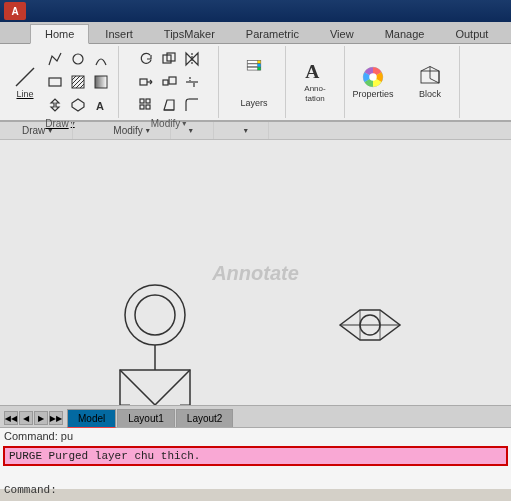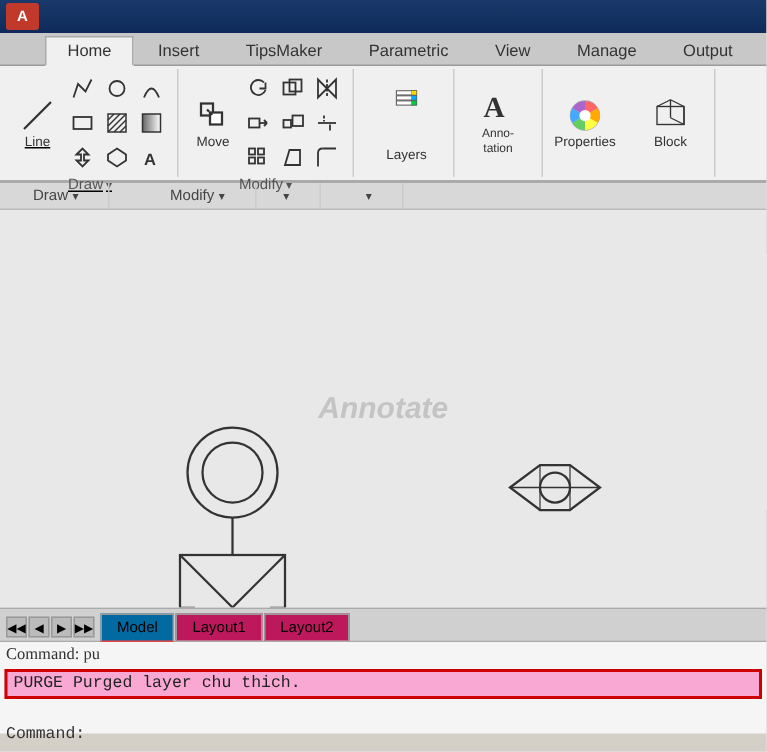--- a/index.html
+++ b/index.html
@@ -219,41 +219,41 @@
       align-items: center;
       justify-content: center;
       font-size: 8px;
       cursor: pointer;
     }
     .tab-item {
       padding: 3px 10px;
       font-size: 10px;
       border: 1px solid #999;
       border-bottom: none;
-      background: #be185d;
+      background: #a3a3a3;
       cursor: pointer;
       margin-right: 1px;
     }
     .tab-item.active {
       background: #0369a1;
       border-bottom: 1px solid #ef4444;
       margin-bottom: -1px;
     }
 
     
     .command-area {
       background: #f5f5f5;
       border-top: 1px solid #aaa;
       height: 62px;
     }
     .command-line {
       padding: 2px 4px;
       font-size: 11px;
       color: #333;
-      font-family: Liberation Serif, serif;
+      font-family: Liberation Sans, sans-serif;
     }
     .command-highlight {
       background: #f9a8d4;
       border: 2px solid #cc0000;
       margin: 2px 3px;
       padding: 2px 4px;
       font-size: 11px;
       font-family: 'Courier New', monospace;
       color: #222;
     }
@@ -358,28 +358,20 @@
     </div>
     <div class="ribbon-group-label">
       <span>Draw</span>
       <span class="dropdown-arrow">▾</span>
     </div>
   </div>
 
   <div class="ribbon-group" style="min-width:100px;">
     <div class="ribbon-group-content">
 
-      <div class="ribbon-btn" style="width:34px; height:52px;">
-        <svg viewBox="0 0 24 24" fill="none" stroke="#333" stroke-width="1.5">
-          <rect x="4" y="4" width="8" height="8" stroke="#333"></rect>
-          <rect x="10" y="10" width="8" height="8" stroke="#333" fill="white"></rect>
-          <line x1="8" y1="8" x2="12" y2="12" stroke-dasharray="2,1"></line>
-        </svg>
-        <span style="font-size:9px;">Move</span>
-      </div>
       <div class="modify-group-icons">
         <div class="ribbon-btn-sm">
           <svg width="16" height="16" viewBox="0 0 16 16" fill="none" stroke="#333" stroke-width="1.2">
             <path d="M12,4 A5,5 0 1,0 13,9"></path>
             <polyline points="13,4 13,8 9,8"></polyline>
           </svg>
         </div>
         <div class="ribbon-btn-sm">
           <svg width="16" height="16" viewBox="0 0 16 16" fill="none" stroke="#333" stroke-width="1.2">
             <rect x="2" y="4" width="8" height="8"></rect>

